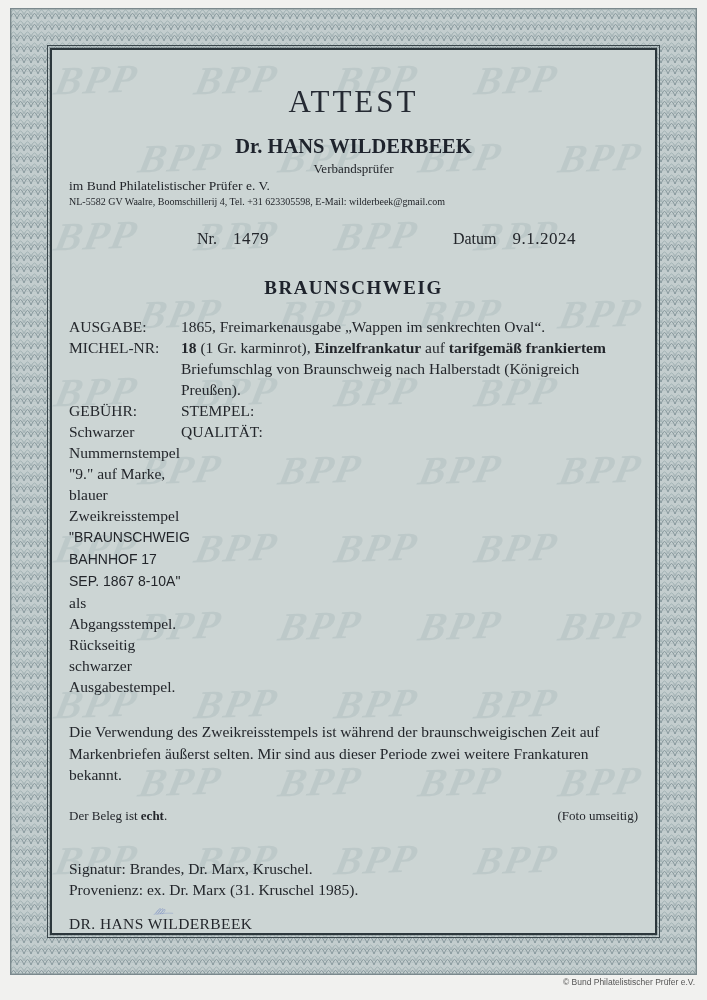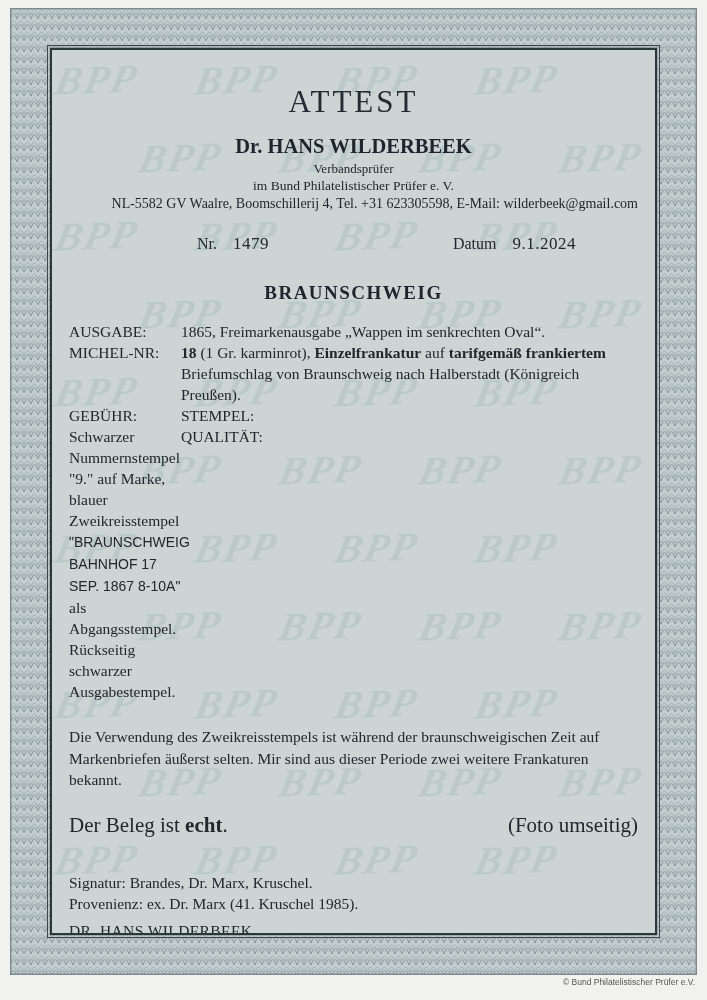--- a/index.html
+++ b/index.html
@@ -17,33 +17,33 @@
   .wm span{
     position:absolute;font-family:"Liberation Serif",serif;
     font-style:italic;font-weight:bold;font-size:40px;
     color:rgba(116,144,146,0.17);transform:skewX(-14deg) rotate(-2deg);
     letter-spacing:2px;
   }
   .content{position:relative;display:flex;flex-direction:column;height:100%;padding:0 17px;box-sizing:border-box;}
   .title{margin-top:34px;text-align:center;font-size:31px;letter-spacing:3px;color:#252a33;}
   .name{margin-top:15px;text-align:center;font-size:20.5px;font-weight:bold;color:#1e232c;}
   .role{margin-top:3px;text-align:center;font-size:13px;}
-  .org{text-align:center;font-size:13.5px;margin-top:1px;}
-  .addr{text-align:right;font-size:14px;margin-top:2px;}
+  .org{text-align:left;font-size:13.5px;margin-top:1px;}
+  .addr{text-align:left;font-size:10px;margin-top:2px;}
   .meta-row{margin-top:22px;display:flex;justify-content:space-between;padding:0 62px 0 128px;align-items:baseline;}
   .meta-label{font-size:16px;}
   .meta-value{font-size:17px;margin-left:16px;letter-spacing:0.5px;}
   .region{margin-top:28px;text-align:center;font-size:19px;font-weight:bold;letter-spacing:1.5px;color:#1e232c;}
   .details{margin-top:17px;display:grid;grid-template-columns:112px 1fr;row-gap:0;}
   .details .lbl{font-size:15.5px;line-height:21px;align-self:start;}
   .details .val{font-size:15.5px;line-height:21px;max-width:462px;}
   .b{font-weight:bold;}
   .sans{font-family:"Liberation Sans","DejaVu Sans",sans-serif;font-size:14px;}
   .para{margin:24px 0 0 0;font-size:15.5px;line-height:21.5px;}
-  .verdict-row{margin-top:22px;display:flex;justify-content:space-between;font-size:21px;}
+  .verdict-row{margin-top:22px;display:flex;justify-content:space-between;font-size:13px;}
   .attr-line{font-size:15.5px;line-height:21px;}
   .attr-line.first{margin-top:34px;}
   .signature{margin:8px 0 0 -4px;display:block;}
   .signed-name{margin-top:0px;font-size:15.5px;letter-spacing:0.4px;}
   .footer{margin-top:auto;text-align:center;font-size:13.5px;padding-bottom:24px;color:#2a2e35;}
   .footer .line1{margin-bottom:7px;}
   .copyright{
     position:absolute;right:12px;top:977px;font-size:8.5px;
     font-family:"Liberation Sans","DejaVu Sans",sans-serif;color:#555;
   }
@@ -146,21 +146,21 @@
         </div>
 
       <p class="para">Die Verwendung des Zweikreisstempels ist während der braunschweigischen Zeit auf Markenbriefen äußerst selten. Mir sind aus dieser Periode zwei weitere Frankaturen bekannt.</p>
 
       <div class="verdict-row">
         <span class="verdict" id="verdict"><span>Der Beleg ist </span><span class="b">echt</span><span>.</span></span>
         <span class="photo-note">(Foto umseitig)</span>
       </div>
 
       <div class="attr-line first">Signatur: Brandes, Dr. Marx, Kruschel.</div>
-      <div class="attr-line">Provenienz: ex. Dr. Marx (41. Kruschel 1985).</div>
+      <div class="attr-line">Provenienz: ex. Dr. Marx (31. Kruschel 1985).</div>
 
       <svg class="signature" width="200" height="64" viewBox="0 0 200 64">
         <g fill="none" stroke="#3d59b8" stroke-linecap="round" stroke-linejoin="round">
           <path stroke-width="2" d="M2,62 C18,45 34,26 48,13"></path>
           <path stroke-width="2.2" d="M20,52 C30,34 42,16 52,8 C62,1 66,6 58,20 C50,34 42,44 38,48 C50,34 64,18 74,9 C83,2 88,6 81,19 C72,35 62,45 58,49 C70,36 82,24 91,16 C100,9 105,13 98,25 C89,40 80,49 76,52"></path>
           <path stroke-width="2" d="M28,54 C55,48 95,44 130,44 C146,44 158,44 166,45"></path>
         </g>
       </svg>
 
       <div class="signed-name">DR. HANS WILDERBEEK</div>

